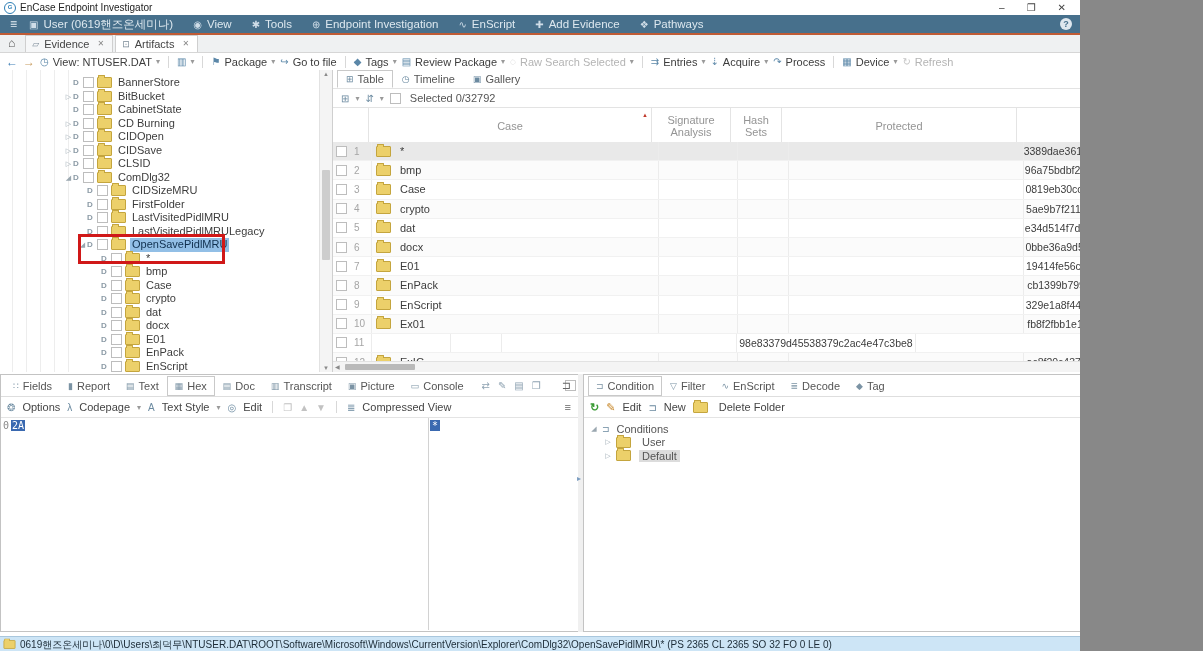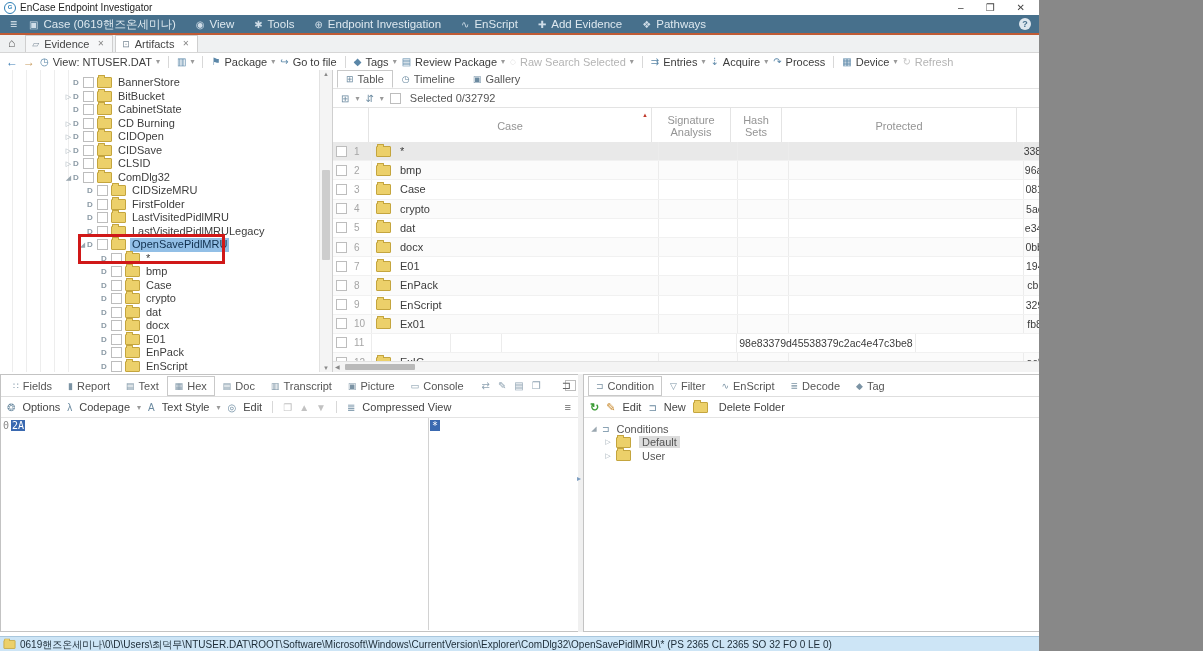--- a/index.html
+++ b/index.html
@@ -1,17 +1,17 @@
 <!DOCTYPE html>
 <html><head>
 <meta charset="utf-8">
 <style>
   html,body{margin:0;padding:0;background:#888;}
-  .app{position:relative;width:995px;height:651px;background:#fff;overflow:hidden;
-       font-family:"Liberation Sans",sans-serif;font-size:11px;color:#333;padding-left:44px;}
+  .app{position:relative;width:1080px;height:651px;background:#fff;overflow:hidden;
+       font-family:"Liberation Sans",sans-serif;font-size:11px;color:#333;}
   .abs{position:absolute;}
   
   .titlebar{left:0;top:0;width:100%;height:15px;background:#fff;display:flex;align-items:center;border-bottom:1px solid #e8e8e8;}
   .logo{width:10px;height:10px;border-radius:50%;border:1.5px solid #2f7fb5;color:#2f7fb5;font-size:6px;line-height:9px;text-align:center;margin:0 4px 0 4px;font-weight:bold;}
   .title-text{font-size:10px;color:#222;}
   .wincontrols{margin-left:auto;display:flex;gap:22px;padding-right:14px;color:#444;font-size:10px;}
   .wincontrols span{cursor:default;}
   
   .menubar{left:0;top:15px;width:100%;height:18px;background:#47708c;border-bottom:2px solid #bf5b35;
            display:flex;align-items:center;color:#dde8ef;font-size:11.5px;}
@@ -135,21 +135,21 @@
       <span>✕</span>
     </span>
   </div>
 
   <div class="abs menubar">
     <span class="hamburger">≡</span>
     <span style="display:flex;align-items:center;">
 
         <span class="mi">
           <span class="icon">▣</span>
-          <span>Case (0619핸즈온세미나)</span>
+          <span>User (0619핸즈온세미나)</span>
         </span>
 
         <span class="mi">
           <span class="icon">◉</span>
           <span>View</span>
         </span>
 
         <span class="mi">
           <span class="icon">✱</span>
           <span>Tools</span>
@@ -816,27 +816,27 @@
       <div class="crow">
         <span class="arr">◢</span>
         <span class="condicon">⊐</span>
         <span class="clbl">Conditions</span>
       </div>
       <div>
 
           <div class="crow cind">
             <span class="arr">▷</span>
             <span class="folder"></span>
-            <span class="clbl sel">Default</span>
+            <span class="clbl">User</span>
           </div>
 
           <div class="crow cind">
             <span class="arr">▷</span>
             <span class="folder"></span>
-            <span class="clbl">User</span>
+            <span class="clbl sel">Default</span>
           </div>
         </div>
     </div>
   </div>
 
   <div class="abs statusbar">
     <span class="folder sfolder"></span>
     <span>0619핸즈온세미나\0\D\Users\최덕무\NTUSER.DAT\ROOT\Software\Microsoft\Windows\CurrentVersion\Explorer\ComDlg32\OpenSavePidlMRU\* (PS 2365 CL 2365 SO 32 FO 0 LE 0)</span>
   </div>
 

